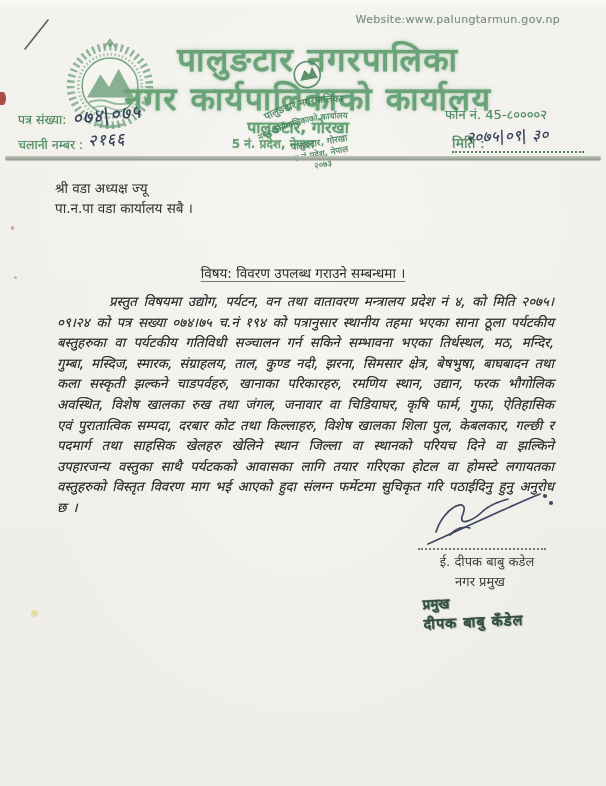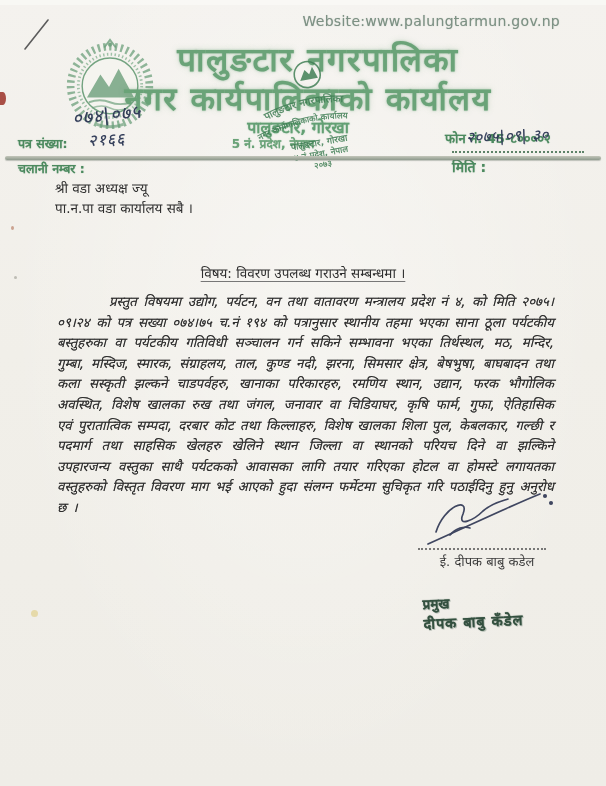--- a/index.html
+++ b/index.html
@@ -6,34 +6,34 @@
   .page{
     position:relative;width:606px;height:786px;margin:0 auto;overflow:hidden;
     background:
       radial-gradient(ellipse at 50% 40%, rgba(255,255,255,.35), rgba(0,0,0,0) 70%),
       linear-gradient(180deg,#f4f2ee 0%,#f1efe9 45%,#efede7 100%);
     font-family:"DejaVu Sans", sans-serif;
     color:#2e2e2e;
   }
   .abs{position:absolute;}
   
-  .website{top:13px;left:0;right:46px;text-align:right;font-size:14px;color:#7d9184;
+  .website{top:13px;left:0;right:46px;text-align:right;font-size:11px;color:#7d9184;
     letter-spacing:.3px;text-shadow:0 0 1px rgba(125,145,132,.5);}
   .emblem{top:36px;left:58px;width:104px;height:96px;opacity:.88;}
   .org-title,.office-title{left:0;right:0;text-align:center;font-weight:bold;
     color:#6aa378;letter-spacing:1.5px;
     text-shadow:0 0 2px rgba(106,163,120,.65),0 0 6px rgba(106,163,120,.25);}
   .org-title{top:36px;font-size:33px;padding-left:30px;}
   .office-title{top:76px;font-size:32px;padding-left:10px;}
   .place-line{top:116px;left:0;right:10px;text-align:center;font-size:16px;font-weight:bold;
     color:#63a074;text-shadow:0 0 1.5px rgba(99,160,116,.6);}
   .province-line{top:135px;left:0;right:60px;text-align:center;font-size:12px;font-weight:bold;
     color:#6aa378;text-shadow:0 0 1px rgba(106,163,120,.6);}
   .round-stamp{top:50px;left:238px;width:152px;height:126px;opacity:.92;}
-  .label-green{color:#4c8a5f;font-weight:bold;text-shadow:0 0 1px rgba(76,138,95,.5);margin-top:24px;}
+  .label-green{color:#4c8a5f;font-weight:normal;text-shadow:0 0 1px rgba(76,138,95,.5);}
   .ref-label{top:111px;left:18px;font-size:12.5px;}
   .dispatch-label{top:136px;left:18px;font-size:12.5px;}
   .phone-line{top:105px;left:445px;font-size:13px;}
   .date-label{top:133px;left:452px;font-size:14px;}
   .date-dotline{top:130px;left:452px;width:132px;height:21px;border-bottom:2px dotted #5d8268;}
   .handwriting{color:#323d59;font-style:italic;font-weight:500;
     text-shadow:.4px .4px 0 rgba(50,61,89,.4);}
   .ref-value{top:102px;left:72px;font-size:18px;transform:rotate(-6deg);letter-spacing:1px;}
   .dispatch-value{top:128px;left:88px;font-size:16px;transform:rotate(-3deg);letter-spacing:1px;}
   .date-value{top:125px;left:466px;font-size:15px;transform:rotate(-2deg);letter-spacing:.5px;}
@@ -136,20 +136,21 @@
     <g fill="none" stroke="#3f4660" stroke-width="1.7" stroke-linecap="round">
       <path d="M16,44 C24,18 50,8 43,26 C37,40 54,32 63,23 C72,15 82,13 88,11"></path>
       <path d="M8,56 C40,42 90,18 120,6"></path>
       <path d="M30,47 C36,40 44,38 50,40"></path>
       <circle cx="125" cy="8" r="1.2" fill="#3f4660"></circle>
       <circle cx="131" cy="15" r="1.2" fill="#3f4660"></circle>
     </g>
   </svg>
   <div class="abs sig-dotline"></div>
   <div class="abs sig-name">ई. दीपक बाबु कडेल</div>
+  <div class="abs sig-desg">नगर प्रमुख</div>
 
   <div class="abs name-stamp">
     <div class="l1">प्रमुख</div>
     <div class="l2">दीपक बाबु कँडेल</div>
   </div>
 
   <div class="abs blob-red"></div>
   <div class="abs speck1"></div>
   <div class="abs speck2"></div>
   <div class="abs speck3"></div>

